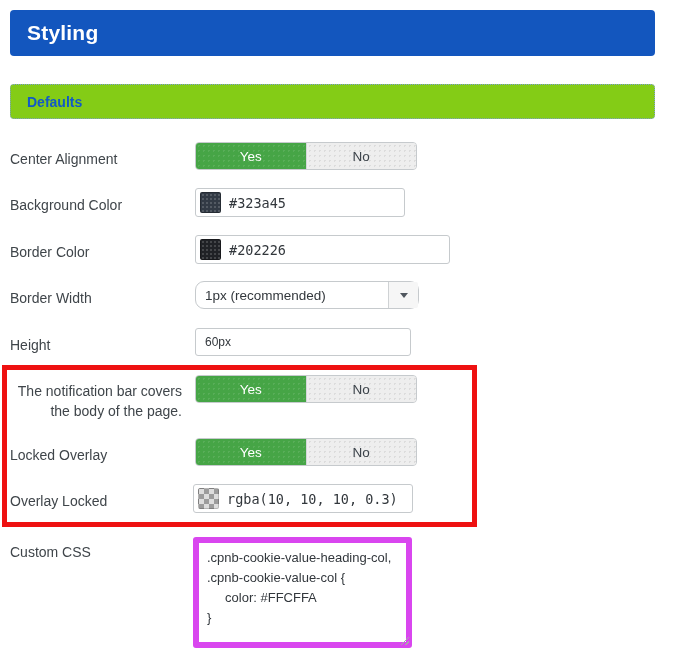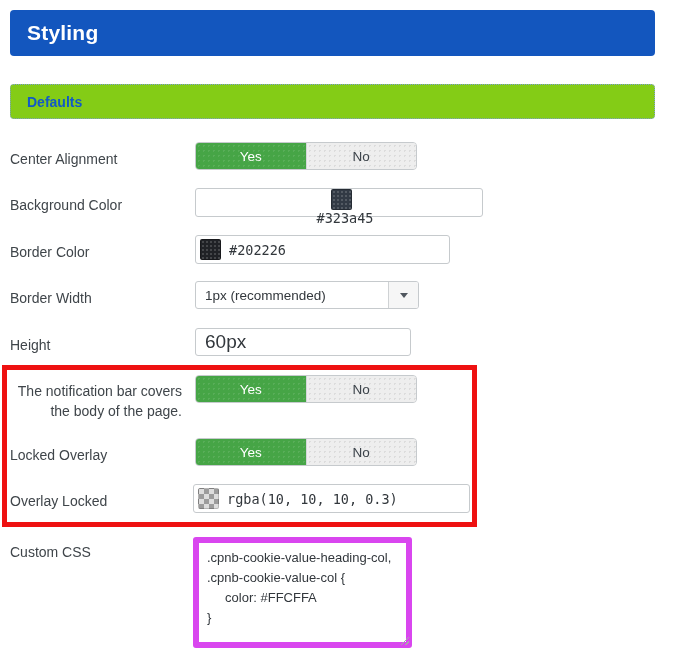--- a/index.html
+++ b/index.html
@@ -43,21 +43,21 @@
   }
   .tg-no{
     background-color:#eeeeee;color:#3c434a;
     background-image:radial-gradient(#dcdcdc 1px, transparent 1px);
     background-size:5px 5px;border-left:1px solid #d4d7d9;
   }
   
   .text-input{
     position:absolute;left:195px;height:28px;box-sizing:border-box;
     border:1px solid #c6cacd;border-radius:3px;background:#fff;
-    font-family:"Liberation Sans", sans-serif;font-size:19px;color:#32373c;
+    font-family:"Liberation Sans", sans-serif;font-size:12px;color:#32373c;
     padding:0 9px;outline:none;
   }
   .color-input{
     position:absolute;left:195px;height:29px;box-sizing:border-box;
     border:1px solid #c6cacd;border-radius:3px;background:#fff;
     display:flex;align-items:center;padding-left:4px;
   }
   .swatch{
     width:21px;height:21px;border-radius:2px;box-sizing:border-box;
     border:1px solid rgba(0,0,0,.25);flex:0 0 auto;
@@ -72,21 +72,21 @@
       linear-gradient(45deg,#9c9c9c 25%,transparent 25%,transparent 75%,#9c9c9c 75%);
     background-size:10px 10px;background-position:0 0,5px 5px;
   }
   .mono-value{
     font-family:"DejaVu Sans Mono", monospace;font-size:13.5px;color:#32373c;
     margin-left:8px;white-space:nowrap;
   }
   
   .select{
     position:absolute;left:195px;width:224px;height:28px;box-sizing:border-box;
-    border:1px solid #c6cacd;border-radius:3px;background:#fff;display:flex;align-items:center;gap:32px;
+    border:1px solid #c6cacd;border-radius:9px;background:#fff;display:flex;align-items:center;gap:32px;
   }
   .select-value{font-size:13.5px;color:#32373c;padding-left:9px;flex:1;}
   .select-btn{
     width:30px;height:100%;box-sizing:border-box;border-left:1px solid #cfd2d4;
     background:#f6f6f6;display:flex;align-items:center;justify-content:center;
     border-radius:0 2px 2px 0;cursor:pointer;
   }
   .caret{
     width:0;height:0;border-left:4px solid transparent;border-right:4px solid transparent;
     border-top:5px solid #50575e;
@@ -120,21 +120,21 @@
   <span class="tab-label">Defaults</span>
 </div>
 
 <div class="field-label" style="top:149px;">Center Alignment</div>
 <div class="toggle" style="top:142px;">
   <span class="tg-half tg-yes" style="background-color: rgb(70, 165, 70);">Yes</span>
   <span class="tg-half tg-no">No</span>
 </div>
 
 <div class="field-label" style="top:195px;">Background Color</div>
-<div class="color-input" style="top:188px;width:288px;flex-direction:column;">
+<div class="color-input" style="top:188px;width:210px;">
   <span class="swatch" style="background-color: rgb(50, 58, 69);"></span>
   <span class="mono-value">#323a45</span>
 </div>
 
 <div class="field-label" style="top:242px;">Border Color</div>
 <div class="color-input" style="top:235px;width:255px;">
   <span class="swatch" style="background-color: rgb(32, 34, 38);"></span>
   <span class="mono-value">#202226</span>
 </div>
 
@@ -155,21 +155,21 @@
   <span class="tg-half tg-no">No</span>
 </div>
 
 <div class="field-label" style="top:445px;">Locked Overlay</div>
 <div class="toggle" style="top:438px;">
   <span class="tg-half tg-yes" style="background-color: rgb(70, 165, 70);">Yes</span>
   <span class="tg-half tg-no">No</span>
 </div>
 
 <div class="field-label" style="top:491px;">Overlay Locked</div>
-<div class="color-input" style="top:484px;left:193px;width:277px;">
+<div class="color-input" style="top:484px;left:193px;width:220px;">
   <span class="swatch swatch-checker"></span>
   <span class="mono-value">rgba(10, 10, 10, 0.3)</span>
 </div>
 
 <div class="field-label" style="top:542px;">Custom CSS</div>
 <div class="css-area-wrap">
   <textarea class="css-area" spellcheck="false" style="">.cpnb-cookie-value-heading-col,
 .cpnb-cookie-value-col {
      color: #FFCFFA
 }</textarea>

